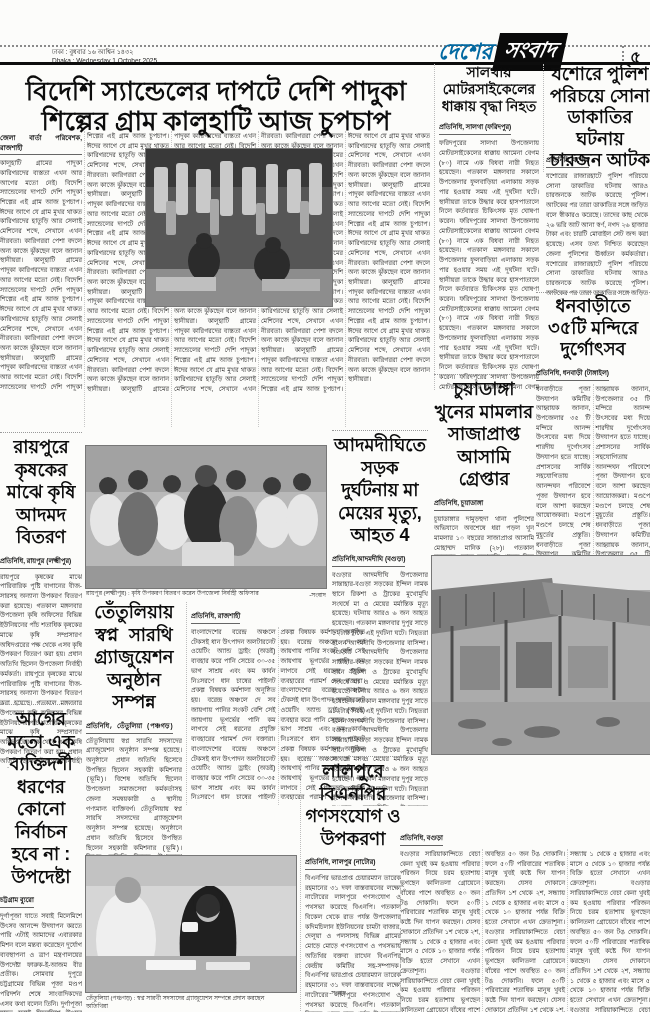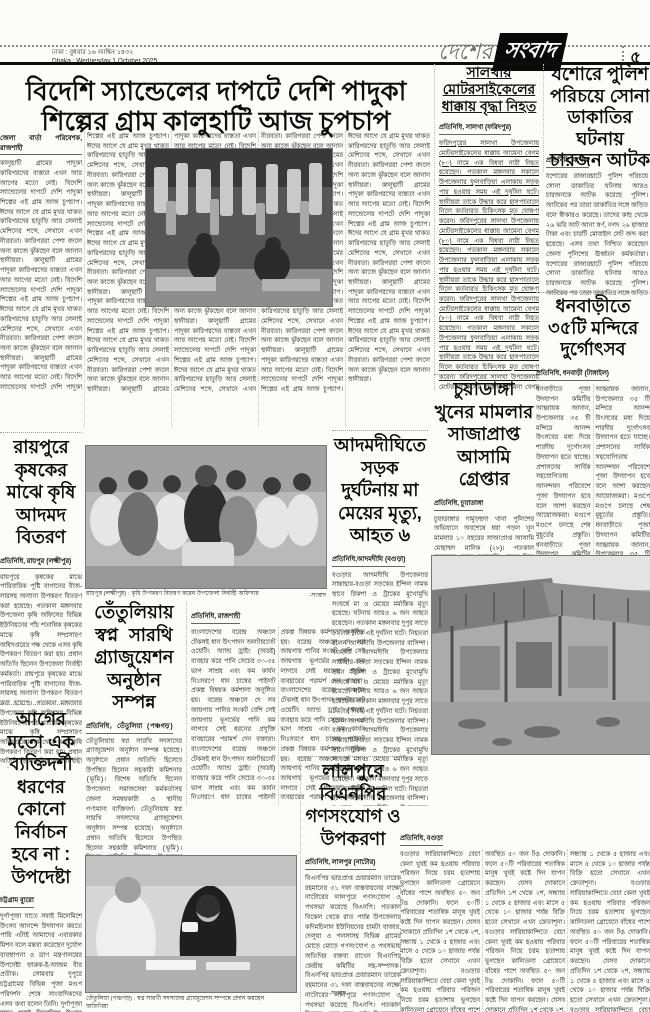--- a/index.html
+++ b/index.html
@@ -7,21 +7,21 @@
     position:relative;width:650px;height:1012px;margin:0 auto;
     background:#fcfcfa;overflow:hidden;
     font-family:"Liberation Sans",sans-serif;color:#1a1a1a;
   }
   .abs{position:absolute;}
   
   .top-dotted{border-top:2px dotted #8a8a8a;}
   .thick-rule{background:#0d0d0d;}
   .dateline{font-size:6.5px;line-height:1.35;color:#222;}
   .masthead{display:flex;align-items:center;gap:4px;}
-  .mast-left{font-size:22px;font-weight:400;font-style:italic;color:#737373;letter-spacing:0;}
+  .mast-left{font-size:22px;font-weight:700;font-style:italic;color:#0369a1;letter-spacing:0;}
   .mast-right{font-size:21px;font-weight:900;font-style:italic;color:#fff;background:#0a0a0a;
     padding:1px 8px 2px 8px;transform:skewX(-12deg);}
   .pagenum{font-size:17px;font-weight:700;color:#0d0d0d;}
   .vdots{border-left:2px dotted #8a8a8a;}
   
   .hl{font-weight:700;color:#0c0c0c;text-align:center;}
   .h-xl{font-size:26px;line-height:1.14;}
   .h-lg{font-size:18px;line-height:1.2;}
   .h-md{font-size:14px;line-height:1.22;}
   .h-sm{font-size:18px;line-height:1.25;}
@@ -90,21 +90,21 @@
         <ellipse cx="58" cy="112" rx="16" ry="20"></ellipse>
           <circle cx="58" cy="92" r="8"></circle>
         <ellipse cx="126" cy="116" rx="18" ry="19"></ellipse>
           <circle cx="127" cy="96" r="8"></circle>
       </g>
       <rect x="10" y="128" width="60" height="14" fill="#bfbfbf"></rect>
       <rect x="116" y="130" width="58" height="12" fill="#b3b3b3"></rect>
     </svg>
   </div>
 
-  <div class="abs lrule" style="left:434px;top:64px;width:100px;text-decoration:underline;">
+  <div class="abs lrule" style="left:434px;top:64px;width:100px;">
     <div class="hl h-md">সালথায় মোটরসাইকেলের ধাক্কায় বৃদ্ধা নিহত</div>
     <span class="byline">প্রতিনিধি, সালথা (ফরিদপুর)</span>
     <div class="body-txt" style="height:252px;">ফরিদপুরের সালথা উপজেলায় মোটরসাইকেলের ধাক্কায় আমেনা বেগম (৮০) নামে এক বিধবা নারী নিহত হয়েছেন। গতকাল মঙ্গলবার সকালে উপজেলার ফুলবাড়িয়া এলাকায় সড়ক পার হওয়ার সময় এই দুর্ঘটনা ঘটে। স্থানীয়রা তাকে উদ্ধার করে হাসপাতালে নিলে কর্তব্যরত চিকিৎসক মৃত ঘোষণা করেন। ফরিদপুরের সালথা উপজেলায় মোটরসাইকেলের ধাক্কায় আমেনা বেগম (৮০) নামে এক বিধবা নারী নিহত হয়েছেন। গতকাল মঙ্গলবার সকালে উপজেলার ফুলবাড়িয়া এলাকায় সড়ক পার হওয়ার সময় এই দুর্ঘটনা ঘটে। স্থানীয়রা তাকে উদ্ধার করে হাসপাতালে নিলে কর্তব্যরত চিকিৎসক মৃত ঘোষণা করেন। ফরিদপুরের সালথা উপজেলায় মোটরসাইকেলের ধাক্কায় আমেনা বেগম (৮০) নামে এক বিধবা নারী নিহত হয়েছেন। গতকাল মঙ্গলবার সকালে উপজেলার ফুলবাড়িয়া এলাকায় সড়ক পার হওয়ার সময় এই দুর্ঘটনা ঘটে। স্থানীয়রা তাকে উদ্ধার করে হাসপাতালে নিলে কর্তব্যরত চিকিৎসক মৃত ঘোষণা করেন। ফরিদপুরের সালথা উপজেলায় মোটরসাইকেলের ধাক্কায় আমেনা বেগম (৮০) নামে এক বিধবা নারী নিহত হয়েছেন। গতকাল মঙ্গলবার সকালে উপজেলার ফুলবাড়িয়া এলাকায় সড়ক পার হওয়ার সময় এই দুর্ঘটনা ঘটে। স্থানীয়রা তাকে উদ্ধার করে হাসপাতালে নিলে কর্তব্যরত চিকিৎসক মৃত ঘোষণা করেন। ফরিদপুরের সালথা উপজেলায় মোটরসাইকেলের ধাক্কায় আমেনা বেগম (৮০) নামে এক বিধবা নারী নিহত হয়েছেন। গতকাল মঙ্গলবার সকালে উপজেলার ফুলবাড়িয়া এলাকায় সড়ক পার হওয়ার সময় এই দুর্ঘটনা ঘটে। স্থানীয়রা তাকে উদ্ধার করে হাসপাতালে নিলে কর্তব্যরত চিকিৎসক মৃত ঘোষণা করেন।</div>
   </div>
 
   <div class="abs lrule" style="left:543px;top:64px;width:104px;">
     <div class="hl h-lg">যশোরে পুলিশ পরিচয়ে সোনা ডাকাতির ঘটনায় চারজন আটক</div>
   </div>
   <div class="abs" style="left:546px;top:148px;width:102px;">
     <span class="byline">প্রতিনিধি, যশোর</span>
@@ -117,21 +117,21 @@
     <div class="body-txt cols2" style="height:180px;">ধনবাড়ীতে পূজা উদযাপন কমিটির আহ্বায়ক জানান, উপজেলার ৩৫ টি মন্দিরে আনন্দ উৎসবের মধ্য দিয়ে শারদীয় দুর্গোৎসব উদযাপন হতে যাচ্ছে। প্রশাসনের সার্বিক সহযোগিতায় আনন্দঘন পরিবেশে পূজা উদযাপন হবে বলে আশা করছেন আয়োজকরা। মণ্ডপে মণ্ডপে চলছে শেষ মুহূর্তের প্রস্তুতি। ধনবাড়ীতে পূজা উদযাপন কমিটির আহ্বায়ক জানান, উপজেলার ৩৫ টি মন্দিরে আনন্দ উৎসবের মধ্য দিয়ে শারদীয় দুর্গোৎসব উদযাপন হতে যাচ্ছে। প্রশাসনের সার্বিক সহযোগিতায় আনন্দঘন পরিবেশে পূজা উদযাপন হবে বলে আশা করছেন আয়োজকরা। মণ্ডপে মণ্ডপে চলছে শেষ মুহূর্তের প্রস্তুতি। ধনবাড়ীতে পূজা উদযাপন কমিটির আহ্বায়ক জানান, উপজেলার ৩৫ টি মন্দিরে আনন্দ উৎসবের মধ্য দিয়ে শারদীয় দুর্গোৎসব উদযাপন হতে যাচ্ছে। প্রশাসনের সার্বিক সহযোগিতায় আনন্দঘন পরিবেশে পূজা উদযাপন হবে বলে আশা করছেন আয়োজকরা। মণ্ডপে মণ্ডপে চলছে শেষ মুহূর্তের প্রস্তুতি। ধনবাড়ীতে পূজা উদযাপন কমিটির আহ্বায়ক জানান, উপজেলার ৩৫ টি মন্দিরে আনন্দ উৎসবের মধ্য দিয়ে শারদীয় দুর্গোৎসব উদযাপন হতে যাচ্ছে। প্রশাসনের সার্বিক সহযোগিতায় আনন্দঘন পরিবেশে পূজা উদযাপন হবে বলে আশা করছেন আয়োজকরা। মণ্ডপে মণ্ডপে চলছে শেষ মুহূর্তের প্রস্তুতি। ধনবাড়ীতে পূজা উদযাপন কমিটির আহ্বায়ক জানান, উপজেলার ৩৫ টি মন্দিরে আনন্দ উৎসবের মধ্য দিয়ে শারদীয় দুর্গোৎসব উদযাপন হতে যাচ্ছে। প্রশাসনের সার্বিক সহযোগিতায় আনন্দঘন পরিবেশে পূজা উদযাপন হবে বলে আশা করছেন আয়োজকরা। মণ্ডপে মণ্ডপে চলছে শেষ মুহূর্তের প্রস্তুতি।</div>
   </div>
 
   <div class="abs ruled" style="left:434px;top:374px;width:100px;">
     <div class="hl h-sm">চুয়াডাঙ্গা খুনের মামলার সাজাপ্রাপ্ত আসামি গ্রেপ্তার</div>
     <span class="byline">প্রতিনিধি, চুয়াডাঙ্গা</span>
     <div class="body-txt" style="height:108px;">চুয়াডাঙ্গার দামুড়হুদা থানা পুলিশের অভিযানে অবশেষে ধরা পড়ল খুন মামলার ১০ বছরের সাজাপ্রাপ্ত আসামি মোহাম্মদ মানিক (২৮)। গতকাল মঙ্গলবার ভোরে কলাবাড়ি গ্রামের নিজ বাড়ি থেকে তাকে গ্রেপ্তার করে পুলিশ। মামলার তথ্য অনুযায়ী আদালত তাকে সাজা দিয়েছিল। দুপুরে তাকে জেলহাজতে প্রেরণ করা হয়েছে। চুয়াডাঙ্গার দামুড়হুদা থানা পুলিশের অভিযানে অবশেষে ধরা পড়ল খুন মামলার ১০ বছরের সাজাপ্রাপ্ত আসামি মোহাম্মদ মানিক (২৮)। গতকাল মঙ্গলবার ভোরে কলাবাড়ি গ্রামের নিজ বাড়ি থেকে তাকে গ্রেপ্তার করে পুলিশ। মামলার তথ্য অনুযায়ী আদালত তাকে সাজা দিয়েছিল। দুপুরে তাকে জেলহাজতে প্রেরণ করা হয়েছে।</div>
   </div>
 
   <div class="abs ruled" style="left:332px;top:430px;width:96px;">
-    <div class="hl h-sm">আদমদীঘিতে সড়ক দুর্ঘটনায় মা মেয়ের মৃত্যু, আহত ৬</div>
+    <div class="hl h-sm">আদমদীঘিতে সড়ক দুর্ঘটনায় মা মেয়ের মৃত্যু, আহত 4</div>
     <span class="byline">প্রতিনিধি,আদমদীঘি (বগুড়া)</span>
     <div class="body-txt" style="height:236px;">বগুড়ার আদমদীঘি উপজেলার সান্তাহার-বগুড়া সড়কের ইন্দিল নামক স্থানে রিকশা ও ট্রাকের মুখোমুখি সংঘর্ষে মা ও মেয়ের মর্মান্তিক মৃত্যু হয়েছে। ঘটনায় আরও ৬ জন আহত হয়েছেন। গতকাল মঙ্গলবার দুপুর সাড়ে ১২টার দিকে এই দুর্ঘটনা ঘটে। নিহতরা হলেন আদমদীঘি উপজেলার বাসিন্দা। বগুড়ার আদমদীঘি উপজেলার সান্তাহার-বগুড়া সড়কের ইন্দিল নামক স্থানে রিকশা ও ট্রাকের মুখোমুখি সংঘর্ষে মা ও মেয়ের মর্মান্তিক মৃত্যু হয়েছে। ঘটনায় আরও ৬ জন আহত হয়েছেন। গতকাল মঙ্গলবার দুপুর সাড়ে ১২টার দিকে এই দুর্ঘটনা ঘটে। নিহতরা হলেন আদমদীঘি উপজেলার বাসিন্দা। বগুড়ার আদমদীঘি উপজেলার সান্তাহার-বগুড়া সড়কের ইন্দিল নামক স্থানে রিকশা ও ট্রাকের মুখোমুখি সংঘর্ষে মা ও মেয়ের মর্মান্তিক মৃত্যু হয়েছে। ঘটনায় আরও ৬ জন আহত হয়েছেন। গতকাল মঙ্গলবার দুপুর সাড়ে ১২টার দিকে এই দুর্ঘটনা ঘটে। নিহতরা হলেন আদমদীঘি উপজেলার বাসিন্দা। বগুড়ার আদমদীঘি উপজেলার সান্তাহার-বগুড়া সড়কের ইন্দিল নামক স্থানে রিকশা ও ট্রাকের মুখোমুখি সংঘর্ষে মা ও মেয়ের মর্মান্তিক মৃত্যু হয়েছে। ঘটনায় আরও ৬ জন আহত হয়েছেন। গতকাল মঙ্গলবার দুপুর সাড়ে ১২টার দিকে এই দুর্ঘটনা ঘটে। নিহতরা হলেন আদমদীঘি উপজেলার বাসিন্দা। বগুড়ার আদমদীঘি উপজেলার সান্তাহার-বগুড়া সড়কের ইন্দিল নামক স্থানে রিকশা ও ট্রাকের মুখোমুখি সংঘর্ষে মা ও মেয়ের মর্মান্তিক মৃত্যু হয়েছে। ঘটনায় আরও ৬ জন আহত হয়েছেন। গতকাল মঙ্গলবার দুপুর সাড়ে ১২টার দিকে এই দুর্ঘটনা ঘটে। নিহতরা হলেন আদমদীঘি উপজেলার বাসিন্দা।</div>
   </div>
 
   <div class="abs ruled" style="left:0;top:432px;width:82px;">
     <div class="hl h-sm">রায়পুরে কৃষকের মাঝে কৃষি আদমদ বিতরণ</div>
     <span class="byline">প্রতিনিধি, রায়পুর (লক্ষ্মীপুর)</span>
     <div class="body-txt" style="height:196px;">রায়পুরে কৃষকের মাঝে পারিবারিক পুষ্টি বাগানের বীজ-সারসহ অন্যান্য উপকরণ বিতরণ করা হয়েছে। গতকাল মঙ্গলবার উপজেলা কৃষি অফিসের বিভিন্ন ইউনিয়নের পাঁচ শতাধিক কৃষকের মাঝে কৃষি সম্প্রসারণ অধিদপ্তরের পক্ষ থেকে এসব কৃষি উপকরণ বিতরণ করা হয়। প্রধান অতিথি ছিলেন উপজেলা নির্বাহী কর্মকর্তা। রায়পুরে কৃষকের মাঝে পারিবারিক পুষ্টি বাগানের বীজ-সারসহ অন্যান্য উপকরণ বিতরণ করা হয়েছে। গতকাল মঙ্গলবার উপজেলা কৃষি অফিসের বিভিন্ন ইউনিয়নের পাঁচ শতাধিক কৃষকের মাঝে কৃষি সম্প্রসারণ অধিদপ্তরের পক্ষ থেকে এসব কৃষি উপকরণ বিতরণ করা হয়। প্রধান অতিথি ছিলেন উপজেলা নির্বাহী কর্মকর্তা। রায়পুরে কৃষকের মাঝে পারিবারিক পুষ্টি বাগানের বীজ-সারসহ অন্যান্য উপকরণ বিতরণ করা হয়েছে। গতকাল মঙ্গলবার উপজেলা কৃষি অফিসের বিভিন্ন ইউনিয়নের পাঁচ শতাধিক কৃষকের মাঝে কৃষি সম্প্রসারণ অধিদপ্তরের পক্ষ থেকে এসব কৃষি উপকরণ বিতরণ করা হয়। প্রধান অতিথি ছিলেন উপজেলা নির্বাহী কর্মকর্তা। রায়পুরে কৃষকের মাঝে পারিবারিক পুষ্টি বাগানের বীজ-সারসহ অন্যান্য উপকরণ বিতরণ করা হয়েছে। গতকাল মঙ্গলবার উপজেলা কৃষি অফিসের বিভিন্ন ইউনিয়নের পাঁচ শতাধিক কৃষকের মাঝে কৃষি সম্প্রসারণ অধিদপ্তরের পক্ষ থেকে এসব কৃষি উপকরণ বিতরণ করা হয়। প্রধান অতিথি ছিলেন উপজেলা নির্বাহী কর্মকর্তা।</div>
   </div>
 

